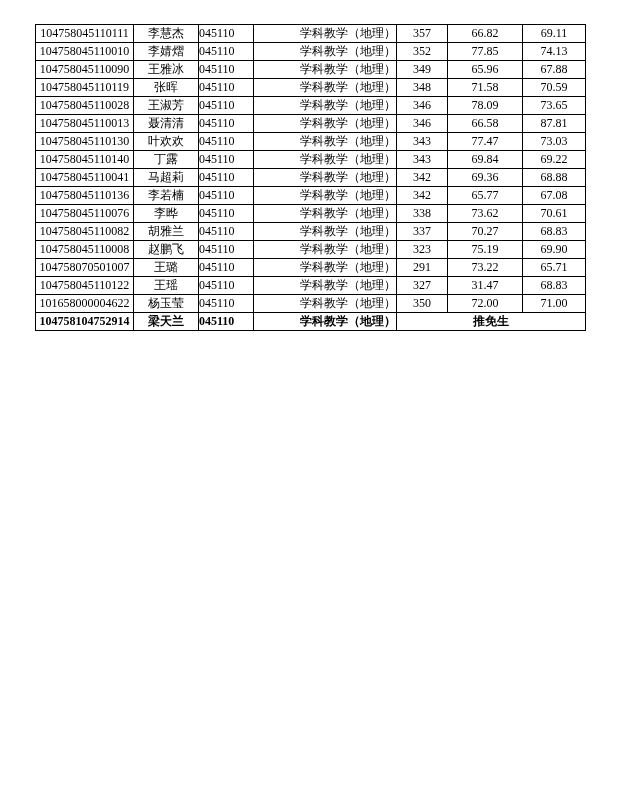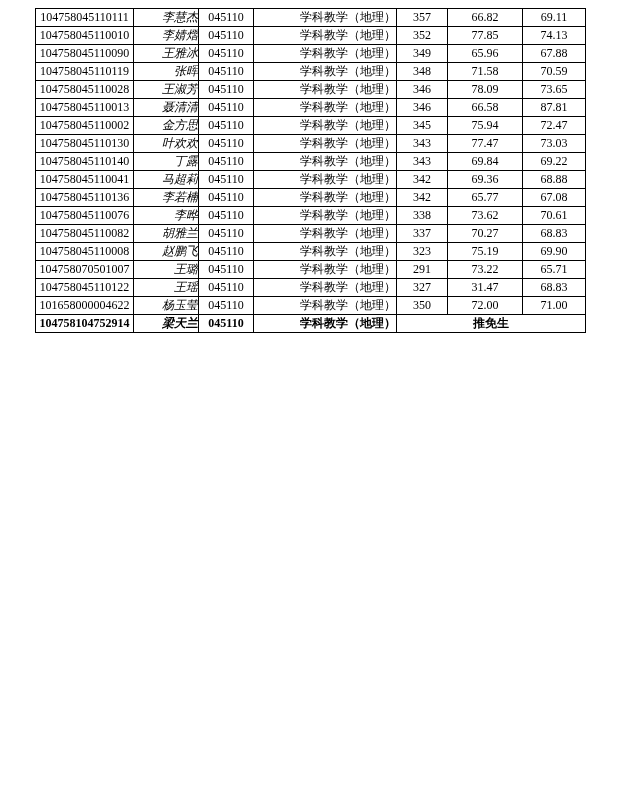--- a/index.html
+++ b/index.html
@@ -17,38 +17,38 @@
   .page {
     position: relative;
     width: 623px;
     height: 807px;
     background: #ffffff;
     overflow: hidden;
   }
   table.score-table {
     position: absolute;
     left: 35px;
-    top: 8px;
+    top: 24px;
     width: 551px;
     border-collapse: collapse;
     table-layout: fixed;
   }
   table.score-table td {
     border: 1px solid #000000;
     height: 17px;
     padding: 0;
     font-size: 12px;
     line-height: 17px;
     white-space: nowrap;
     overflow: hidden;
     vertical-align: middle;
   }
   td.cell-id     { text-align: center; }
-  td.cell-name   { text-align: right; padding-left: 6px; font-style: italic; }
-  td.cell-code   { text-align: center; }
+  td.cell-name   { text-align: center; padding-left: 6px; }
+  td.cell-code   { text-align: left; }
   td.cell-major  { text-align: right; padding-left: 7px; }
   td.cell-score  { text-align: center; margin-left: 12px; }
   td.cell-status { text-align: center; margin-left: 16px; }
   tr.final-row td { font-weight: bold; }
 </style>
 </head>
 <body>
 
 <div class="page">
   <table class="score-table">
@@ -110,29 +110,20 @@
         <tr>
           <td class="cell-id">104758045110013</td>
           <td class="cell-name">聂清清</td>
           <td class="cell-code">045110</td>
           <td class="cell-major">学科教学（地理）</td>
           <td class="cell-score">346</td>
           <td class="cell-score">66.58</td>
           <td class="cell-score">87.81</td>
         </tr>
         <tr>
-          <td class="cell-id">104758045110002</td>
-          <td class="cell-name">金方思</td>
-          <td class="cell-code">045110</td>
-          <td class="cell-major">学科教学（地理）</td>
-          <td class="cell-score">345</td>
-          <td class="cell-score">75.94</td>
-          <td class="cell-score">72.47</td>
-        </tr>
-        <tr>
           <td class="cell-id">104758045110130</td>
           <td class="cell-name">叶欢欢</td>
           <td class="cell-code">045110</td>
           <td class="cell-major">学科教学（地理）</td>
           <td class="cell-score">343</td>
           <td class="cell-score">77.47</td>
           <td class="cell-score">73.03</td>
         </tr>
         <tr>
           <td class="cell-id">104758045110140</td>

